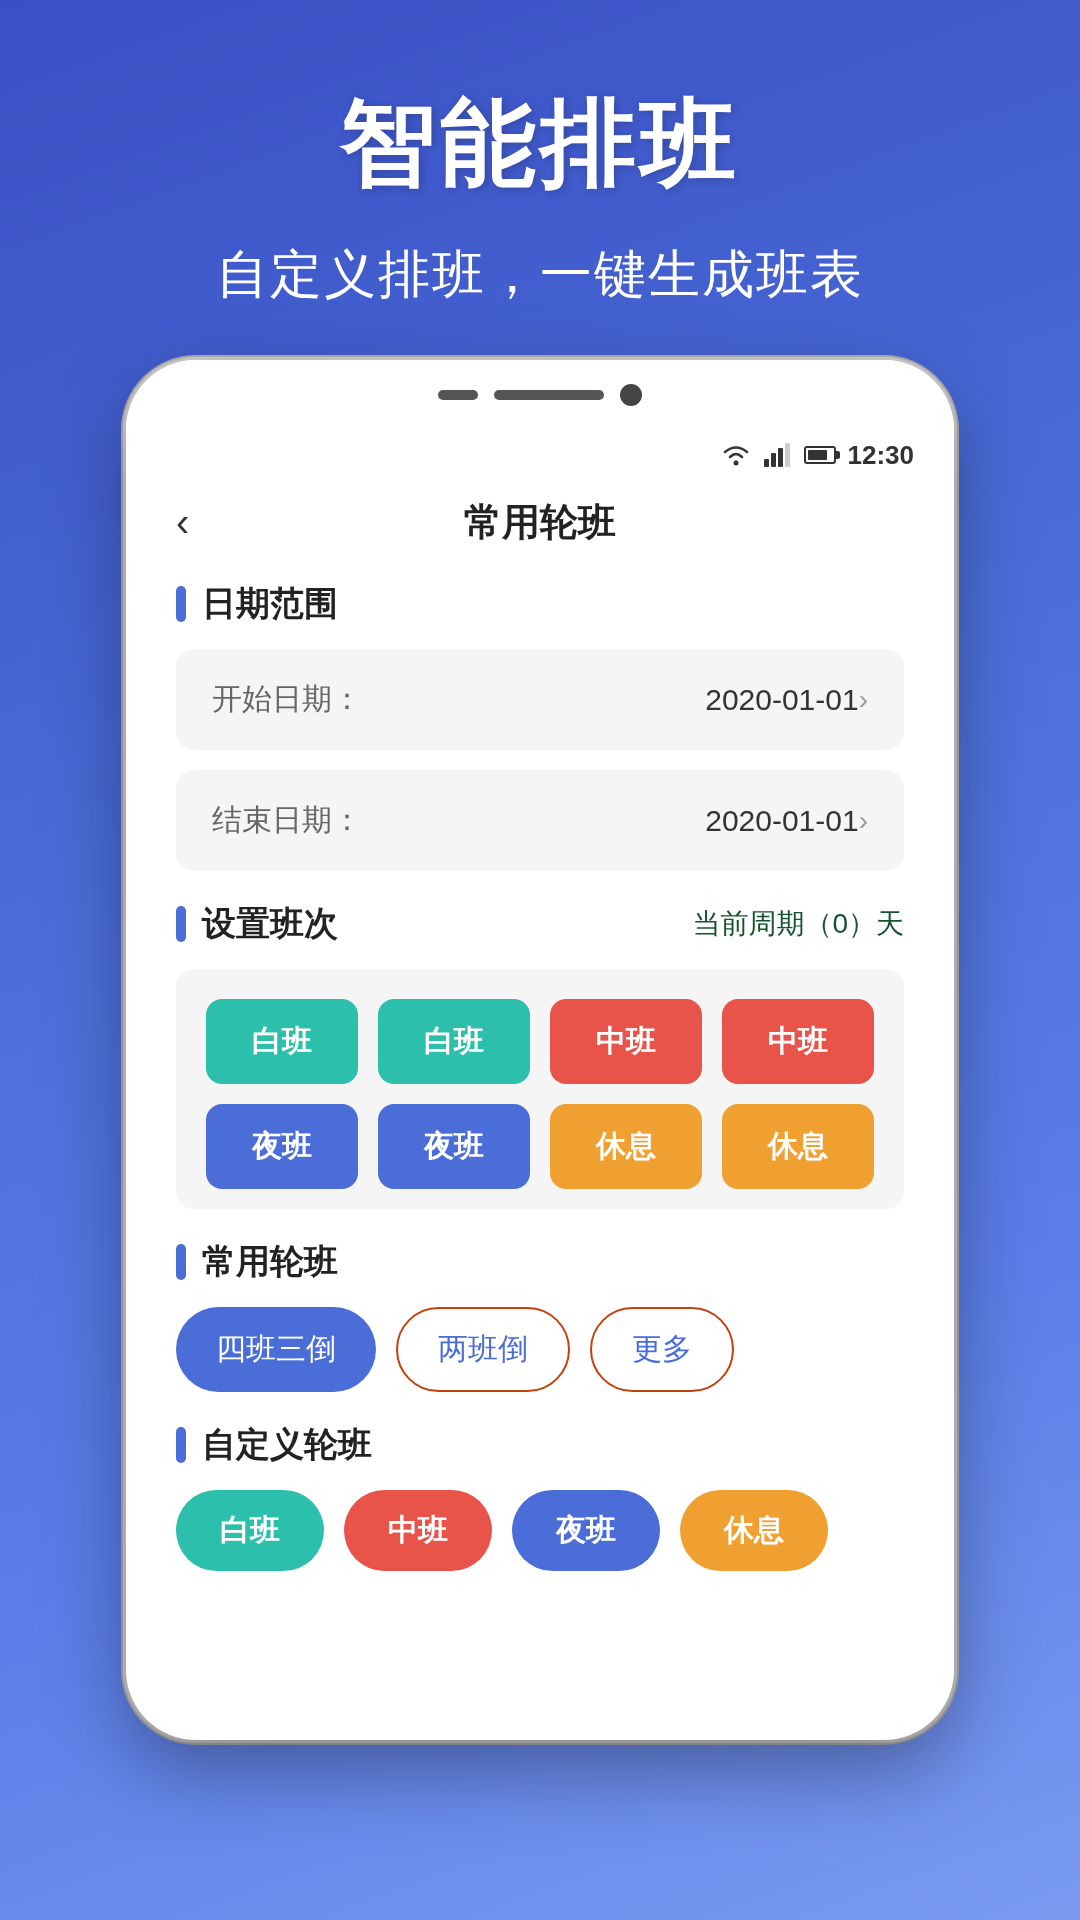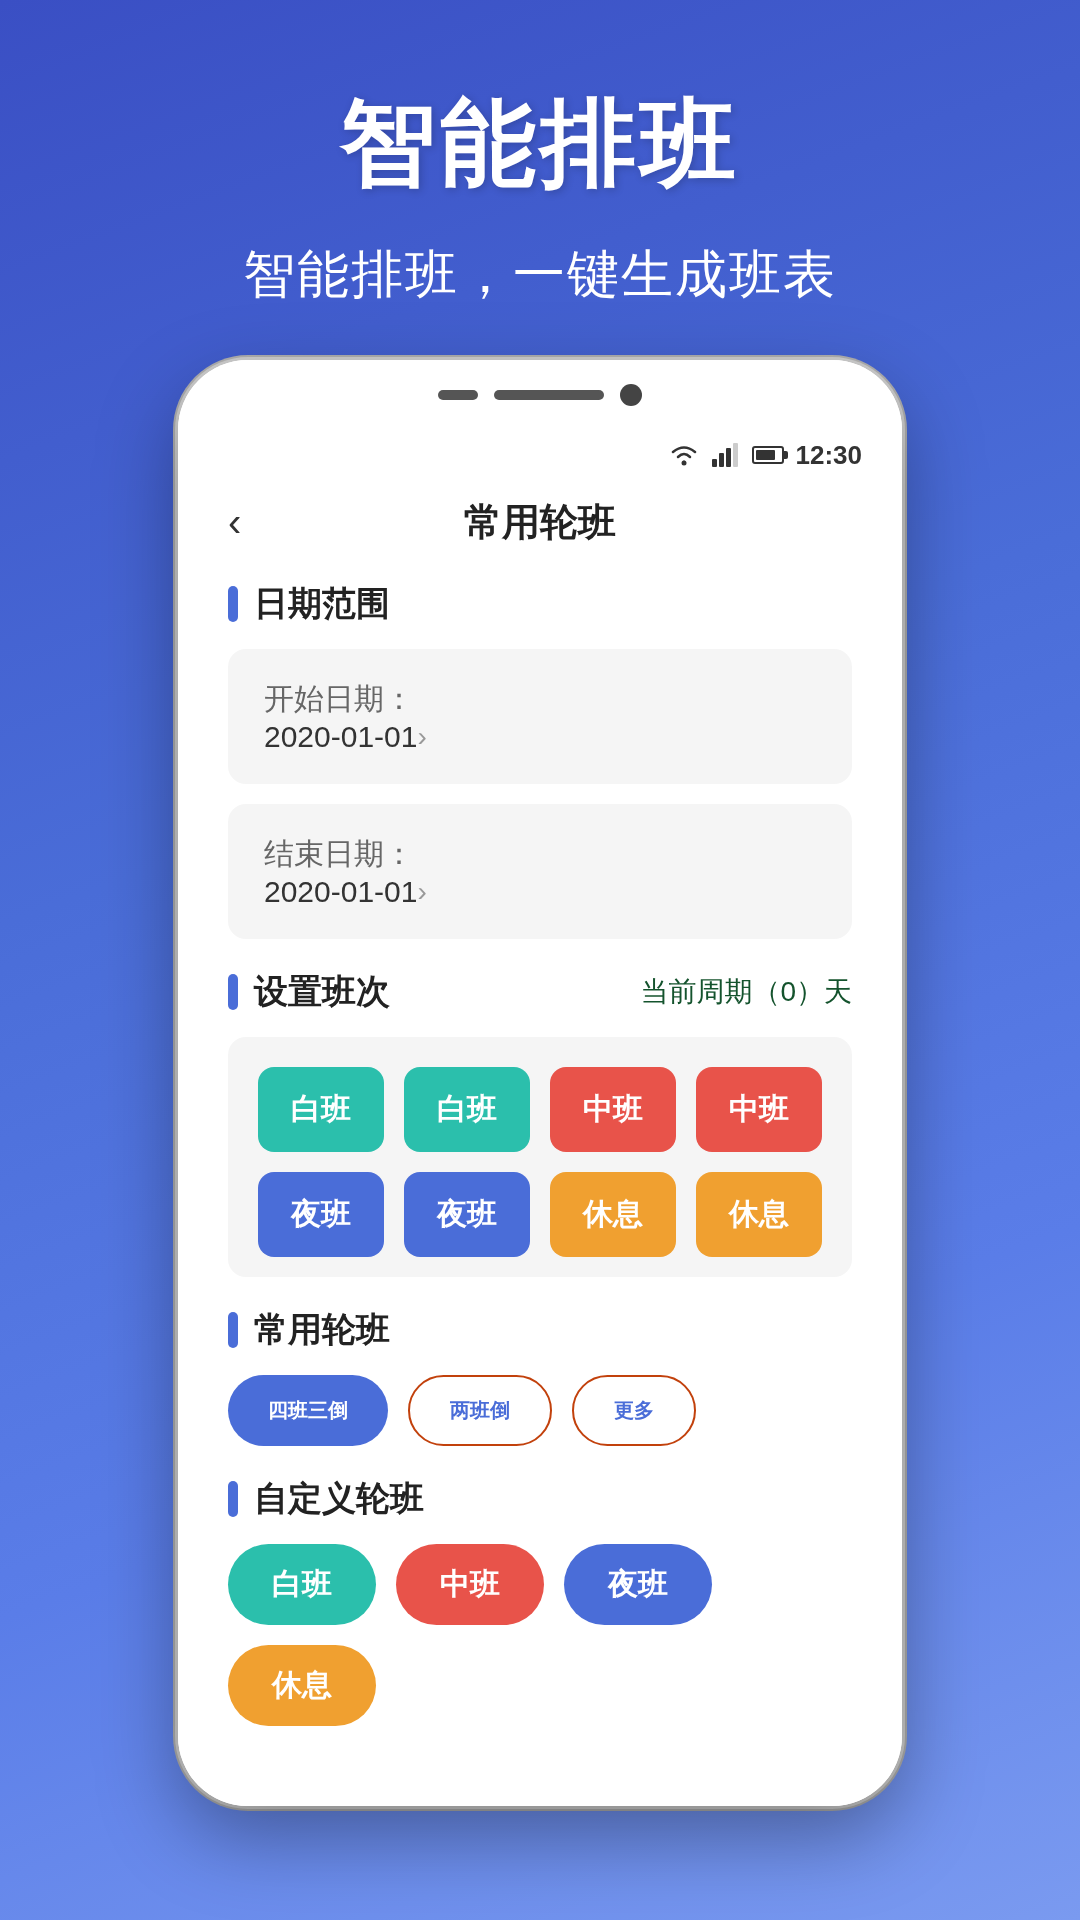--- a/index.html
+++ b/index.html
@@ -32,21 +32,21 @@
     }
 
     
     .phone-wrapper {
       display: flex;
       justify-content: center;
       align-items: flex-start;
       padding: 0 60px;
     }
     .phone-frame {
-      width: 724px;
+      width: 828px;
       min-height: 1380px;
       background: white;
       border-radius: 70px;
       box-shadow: 0 30px 80px rgba(0,0,0,0.35), 0 0 0 3px #d0d0d0, 0 0 0 5px #b0b0b0;
       overflow: hidden;
       position: relative;
     }
 
     
     .phone-top-bar {
@@ -174,21 +174,20 @@
     }
 
     
     .date-field {
       background: #f5f5f5;
       border-radius: 18px;
       padding: 30px 36px;
       display: flex;
       justify-content: space-between;
       margin-bottom: 20px;
-      flex-direction: column;
     }
     .date-label {
       font-size: 30px;
       color: #666;
     }
     .date-value-wrap {
       display: flex;
       align-items: center;
     }
     .date-value {
@@ -231,22 +230,22 @@
       margin-bottom: 30px;
     }
     .common-btns {
       display: flex;
       gap: 20px;
       flex-wrap: wrap;
     }
     .common-btn {
       border-radius: 50px;
       padding: 20px 40px;
-      font-size: 20px;
-      font-weight: 700;
+      font-size: 30px;
+      font-weight: 400;
       cursor: pointer;
       border: none;
     }
     .common-btn-filled {
       background: #4a6dd8;
       color: white;
     }
     .common-btn-outline {
       background: white;
       color: #4a6dd8;
@@ -276,21 +275,21 @@
       display: flex;
       align-items: center;
       margin-bottom: 36px;
     }
   </style>
 </head>
 <body>
 
 <div class="hero">
   <div class="hero-title">智能排班</div>
-  <div class="hero-subtitle">智能排班，一键生成班表</div>
+  <div class="hero-subtitle">自定义排班，一键生成班表</div>
 </div>
 
 <div class="phone-wrapper">
   <div class="phone-frame">
 
     <div class="phone-top-bar">
       <div class="phone-notch">
         <div class="notch-rect-small"></div>
         <div class="notch-rect-large"></div>
         <div class="notch-circle"></div>

